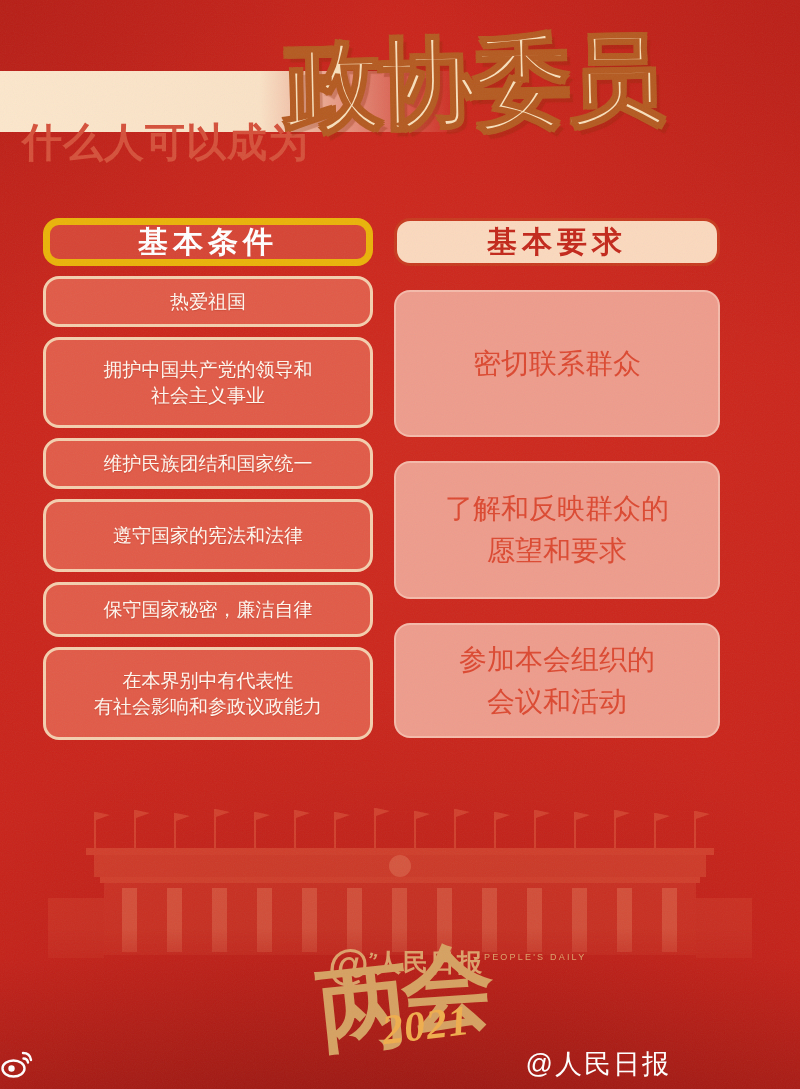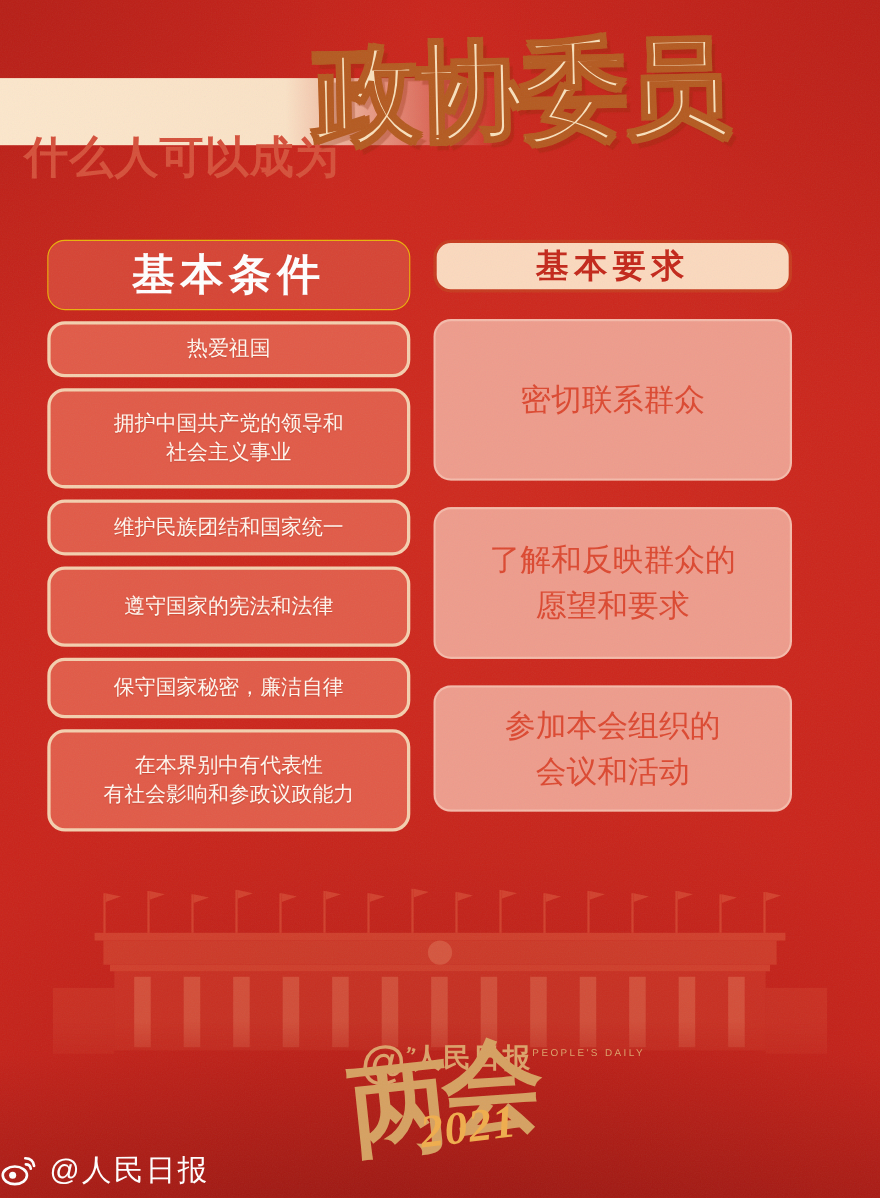--- a/index.html
+++ b/index.html
@@ -47,23 +47,23 @@
   
   .col{position:absolute;display:flex;flex-direction:column;}
   .col-left{left:43px;top:218px;width:330px;gap:10px;}
   .col-right{left:394px;top:218px;width:326px;gap:24px;}
   .box{
     box-sizing:border-box;border-radius:16px;
     display:flex;align-items:center;justify-content:center;
     text-align:center;white-space:pre-line;
   }
   .left-header{
-    height:64px;background:#D64434;border:1px solid #eab308;
+    height:48px;background:#D64434;border:7px solid #eab308;
     color:#FFFFFF;font-family:"Liberation Serif","DejaVu Serif",serif;
-    font-weight:700;font-size:39px;letter-spacing:5px;
+    font-weight:700;font-size:30px;letter-spacing:5px;
   }
   .left-item{
     background:#E15A47;border:3px solid #F4CFAE;
     color:#FFF8F0;font-size:19px;line-height:1.35;
     text-shadow:0 1px 1px rgba(170,40,20,.35);
   }
   .lh-a{height:51px}.lh-b{height:91px}.lh-c{height:51px}
   .lh-d{height:73px}.lh-e{height:55px}.lh-f{height:93px}
   .right-header{
     height:48px;background:#FBD9BE;border:3px solid #C73A1E;
@@ -94,21 +94,21 @@
     position:absolute;left:402px;top:942px;font-size:92px;line-height:1;font-weight:900;
     font-family:"Liberation Serif","DejaVu Serif",serif;color:#D6A161;transform:rotate(-4deg);
   }
   .lh-year{
     position:absolute;left:382px;top:1004px;font-size:42px;line-height:1;font-weight:700;
     font-style:italic;font-family:"Liberation Serif","DejaVu Serif",serif;
     color:#F0AD4C;transform:rotate(-7deg);letter-spacing:1px;
   }
   .weibo-row{
     position:absolute;left:0;top:1045px;width:671px;height:38px;
-    display:flex;align-items:center;justify-content:flex-start;gap:9px;
+    display:flex;align-items:center;justify-content:space-between;gap:9px;
   }
   .weibo-handle{color:#FFFFFF;font-size:27px;letter-spacing:2px;}
 </style>
 </head>
 <body>
 
 <div class="bg-vignette"></div>
 
 <svg class="hall" viewBox="0 0 800 220">
   <g fill="#E8744E" opacity="0.42">

